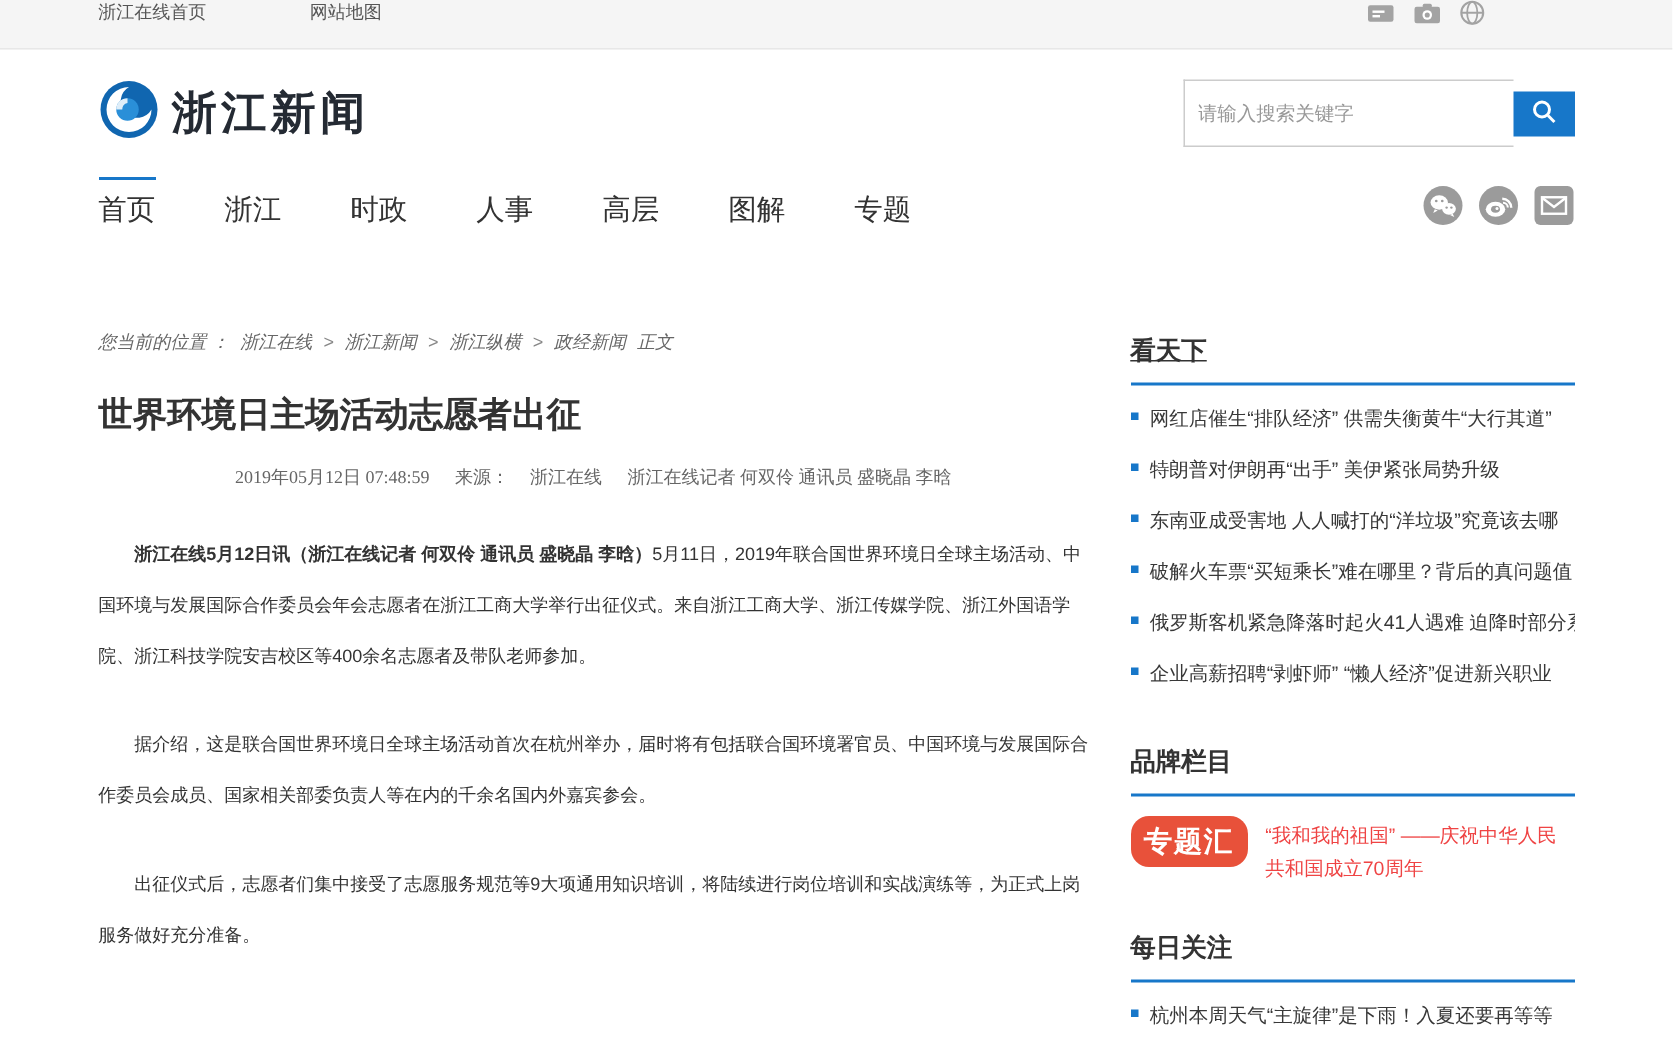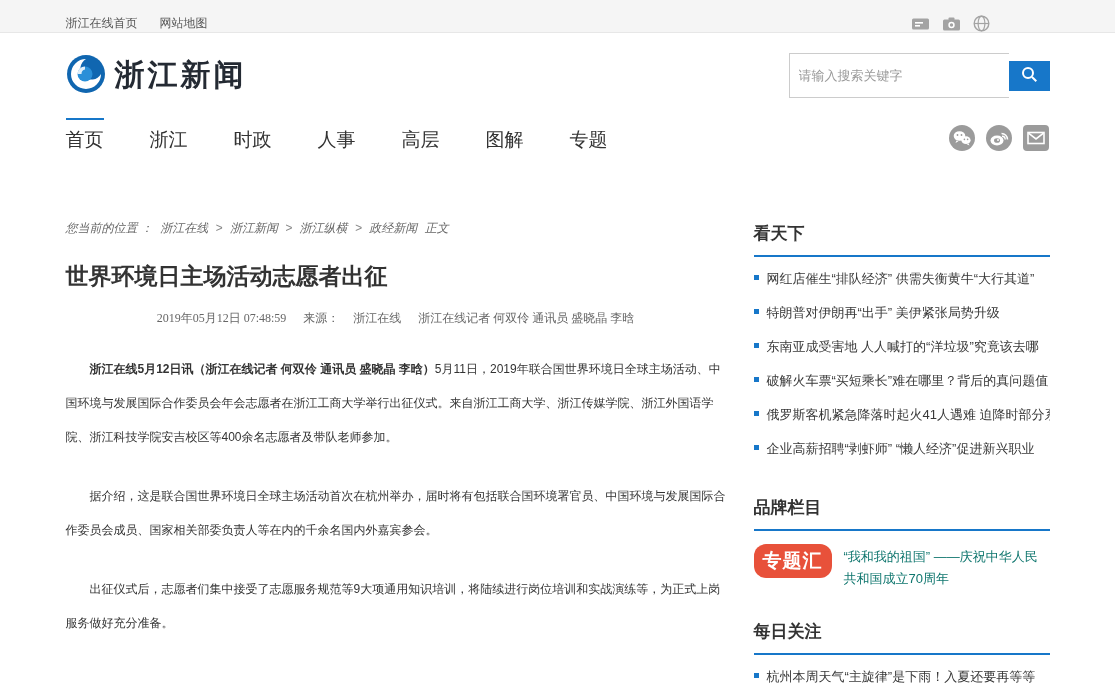--- a/index.html
+++ b/index.html
@@ -10,21 +10,21 @@
   *{box-sizing:border-box;}
   html,body{margin:0;padding:0;}
   body{
     width:1115px;height:695px;overflow:hidden;background:#fff;color:#333;
     font-family:"Liberation Sans","DejaVu Sans",sans-serif;
   }
   .container{width:984px;margin:0 auto;position:relative;}
 
   
   .topbar{height:33px;background:#f5f5f5;border-bottom:1px solid #e7e7e7;}
-  .topbar .container{height:100%;display:flex;align-items:flex-end;}
+  .topbar .container{height:100%;display:flex;align-items:flex-start;gap:47px;}
   .topbar a{font-size:12px;color:#555;text-decoration:none;margin-right:22px;}
   .topbar-icons{margin-left:auto;display:flex;align-items:center;gap:12px;margin-right:60px;}
   .topbar-icons svg{display:block;}
 
   
   .header .container{height:85px;display:flex;align-items:center;}
   .logo{display:flex;align-items:center;gap:9px;cursor:pointer;}
   .logo-text{font-size:30px;font-weight:bold;color:#242a33;letter-spacing:3px;}
   .search{margin-left:auto;display:flex;align-items:center;}
   .search input{
@@ -63,36 +63,36 @@
   .article-meta span{margin:0 7px;}
   .article p{font-size:12px;line-height:34px;text-indent:2em;margin:25px 0;color:#333;}
   .article p b{font-weight:bold;}
 
   
   .side-section{margin-bottom:16px;}
   .side-title{
     font-size:17px;font-weight:bold;color:#333;padding:14px 0 10px;
     border-bottom:2px solid var(--accent);margin-bottom:5px;
   }
-  .side-section:first-child .side-title{padding-top:18px;}
+  .side-section:first-child .side-title{padding-top:18px;text-decoration:underline;}
   .side-list{list-style:none;margin:0;padding:0;}
   .side-list li{
     font-size:13px;color:#383838;padding:8px 0;display:flex;align-items:flex-end;cursor:pointer;
     white-space:nowrap;overflow:hidden;
   }
   .bullet{
     width:5px;height:5px;background:var(--accent);flex:0 0 5px;margin-right:8px;
     position:relative;top:-2px;align-self:center;
   }
   .brand-row{display:flex;gap:12px;align-items:flex-start;margin-top:13px;cursor:pointer;}
   .brand-badge{
     width:78px;height:34px;background:var(--badge);color:#fff;font-size:19px;font-weight:bold;
     display:flex;align-items:center;justify-content:center;letter-spacing:1px;flex:0 0 78px;border-radius:12px;
   }
-  .brand-text{font-size:13px;line-height:22px;color:#0f766e;padding-top:2px;}
+  .brand-text{font-size:13px;line-height:22px;color:#ef4444;padding-top:2px;}
 </style>
 </head>
 <body>
 
 <div class="topbar">
   <div class="container">
     <a href="#">浙江在线首页</a>
     <a href="#">网站地图</a>
     <div class="topbar-icons">
       <span>

